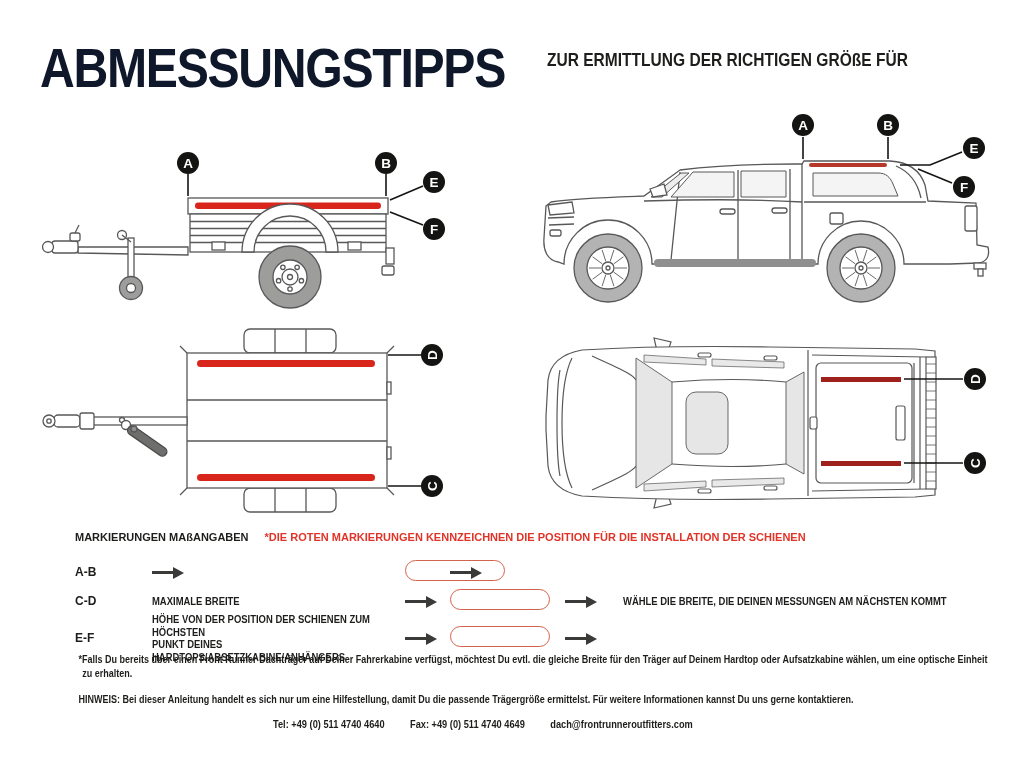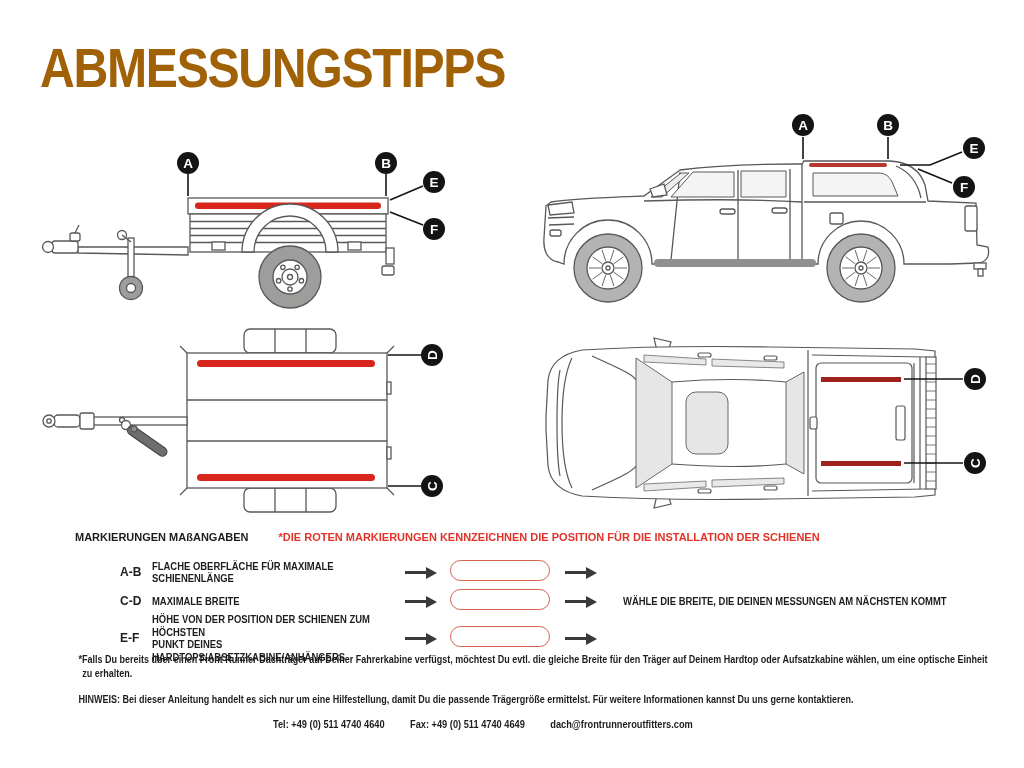--- a/index.html
+++ b/index.html
@@ -5,36 +5,36 @@
   * { margin:0; padding:0; box-sizing:border-box; }
   html,body { background:#fff; }
   .page {
     position:relative; width:1024px; height:768px; background:#ffffff;
     font-family:"Liberation Sans", sans-serif; color:#1d1d1b; overflow:hidden;
   }
   .cx { display:inline-block; transform-origin:0 50%; white-space:nowrap; }
 
   
   .title { position:absolute; left:40px; top:38px; font-size:56px; line-height:60px;
-           font-weight:800; letter-spacing:-1.5px; color:#a16207; }
+           font-weight:800; letter-spacing:-1.5px; color:#0f172a; }
   .title .cx { transform:scaleX(.86); }
   .subtitle { position:absolute; left:547px; top:50px; font-size:18.5px; line-height:20.5px;
               font-weight:700; color:#1d1d1b; }
   .subtitle .cx { transform:scaleX(.84); }
 
   
   .svg-abs { position:absolute; }
   svg text { font-family:"Liberation Sans", sans-serif; }
 
   
   .meas-heading { position:absolute; left:75px; top:531px; font-size:11px; font-weight:700; }
-  .meas-heading .note { color:#e13327; margin-left:30px; }
+  .meas-heading .note { color:#e13327; margin-left:16px; }
   .mrow { position:absolute; left:75px; width:925px; display:grid;
           grid-template-columns:77px 253px 45px 115px 58px 1fr; align-items:center; }
-  .mkey  { font-size:12px; font-weight:700;margin-left:45px; }
+  .mkey  { font-size:12px; font-weight:700; }
   .mdesc, .mres { font-size:10.5px; font-weight:700; line-height:12.5px; }
   .mdesc .cx, .mres .cx { transform:scaleX(.9); white-space:pre-line; }
   .arrow { position:relative; display:inline-block; width:32px; height:13px; vertical-align:middle; }
   .arrow::before { content:""; position:absolute; left:0; top:5px; width:21px; height:3.2px; background:#3a3a39; }
   .arrow::after  { content:""; position:absolute; left:21px; top:0.5px; width:0; height:0;
                    border-left:11px solid #3a3a39; border-top:6px solid transparent; border-bottom:6px solid transparent; }
   .pill { display:inline-block; width:100px; height:21px; background:#fff;
           border:1.5px solid #d4634b; border-radius:11px; }
 
   
@@ -47,20 +47,21 @@
              transform:scaleX(.88); transform-origin:0 0; white-space:nowrap; }
   .contact span { margin-right:26px; }
 </style>
 </head>
 <body>
 
 <div class="page">
 
   <h1 class="title"><span class="cx">ABMESSUNGSTIPPS</span></h1>
   <div class="subtitle">
+    <div><span class="cx">ZUR ERMITTLUNG DER RICHTIGEN GRÖßE FÜR</span></div>
   </div>
 
   <svg class="svg-abs" style="left:30px;top:130px" width="430" height="190" viewBox="0 0 430 190">
     <g fill="none" stroke="#58585a" stroke-width="1.3">
 
       <path d="M48,117 L158,117 L158,125 L48,123 Z" fill="#fff"></path>
       <rect x="22" y="111" width="26" height="12" rx="3" fill="#fff"></rect>
       <circle cx="18" cy="117" r="5.5" fill="#fff"></circle>
       <rect x="40" y="103" width="10" height="8" rx="2" fill="#fff"></rect>
       <path d="M45,103 L49,95"></path>
@@ -290,21 +291,20 @@
         </g>
     </g>
   </svg>
 
   <div class="meas-heading">
     <span>MARKIERUNGEN MAßANGABEN</span><span class="note">*DIE ROTEN MARKIERUNGEN KENNZEICHNEN DIE POSITION FÜR DIE INSTALLATION DER SCHIENEN</span>
   </div>
 
   <div class="mrow" style="top:557px;height:30px">
     <div class="mkey">A-B</div>
-    <div class="mdesc"><span class="cx">FLACHE OBERFLÄCHE FÜR MAXIMALE SCHIENENLÄNGE</span></div>
     <div><span class="arrow"></span></div>
     <div><span class="pill"></span></div>
     <div><span class="arrow"></span></div>
   </div>
 
   <div class="mrow" style="top:587px;height:28px">
     <div class="mkey">C-D</div>
     <div class="mdesc"><span class="cx">MAXIMALE BREITE</span></div>
     <div><span class="arrow"></span></div>
     <div><span class="pill"></span></div>

